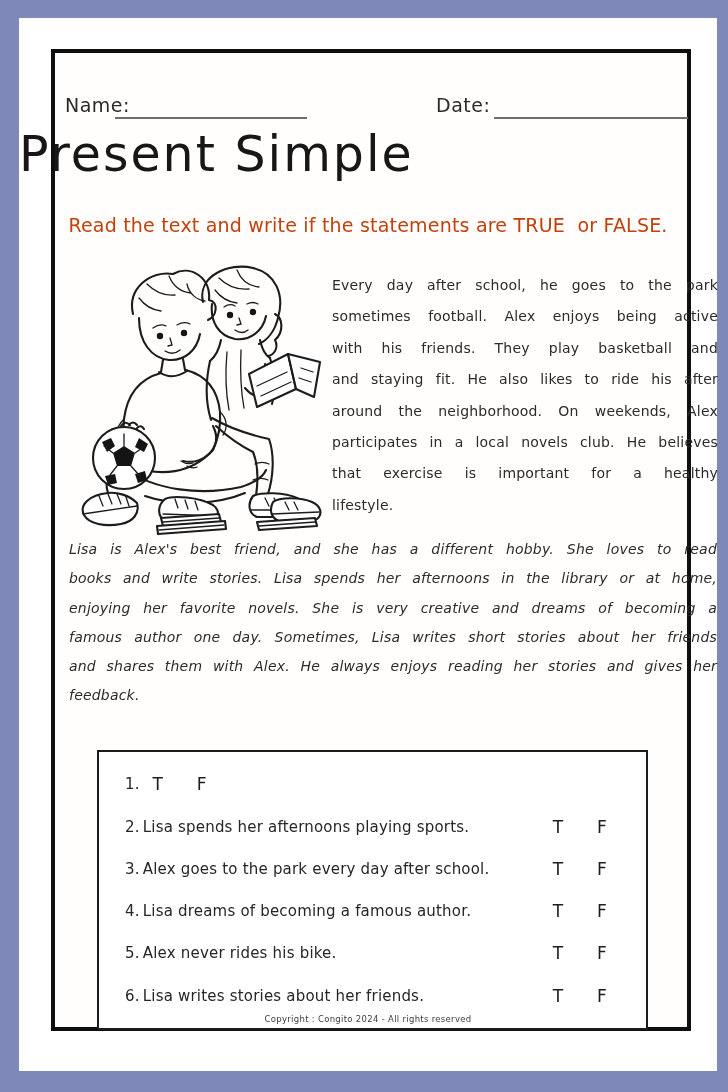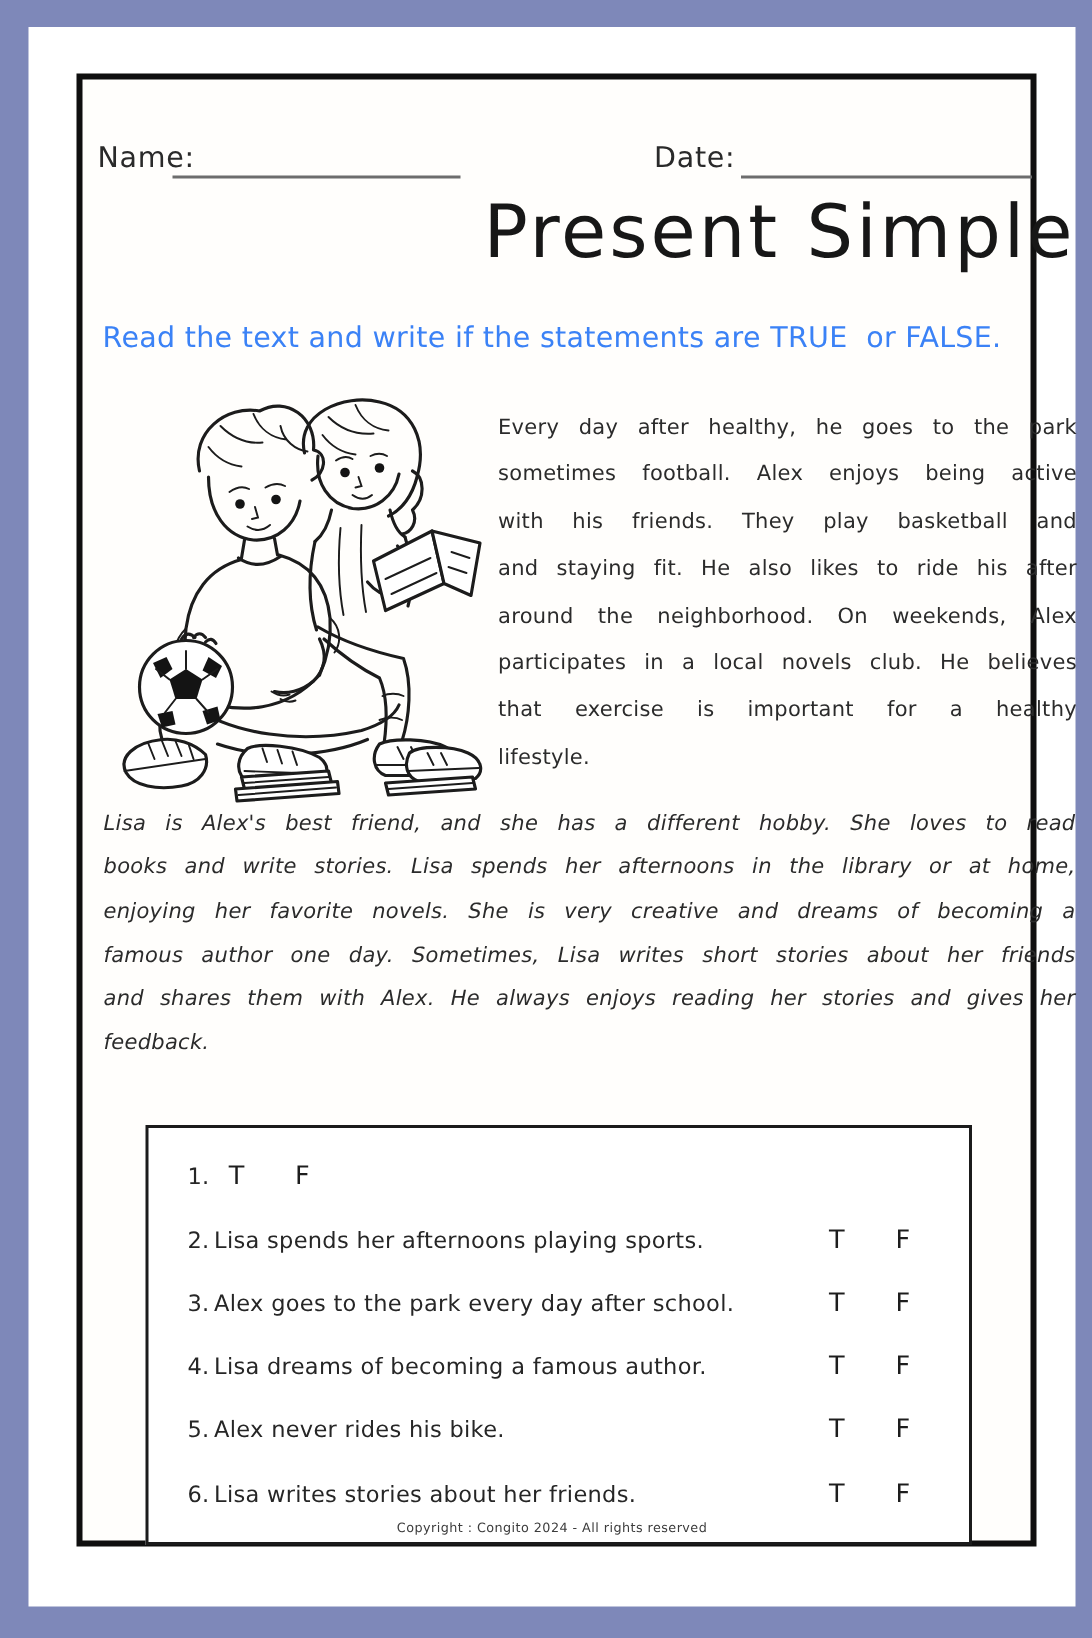--- a/index.html
+++ b/index.html
@@ -18,26 +18,26 @@
     border:4px solid #0f0f0f;background:#fffefc;
   }
   
   .hdr-label{position:absolute;font-size:19px;letter-spacing:.5px;color:#2a2a2a;}
   .name-label{left:46px;top:76px;}
   .date-label{left:417px;top:76px;}
   .write-line{position:absolute;height:0;border-bottom:2px solid #6d6d6d;}
   .name-line{left:96px;top:99px;width:192px;}
   .date-line{left:475px;top:99px;width:194px;}
   .title{
-    position:absolute;left:0;right:0;top:108px;text-align:right;
+    position:absolute;left:0;right:0;top:108px;text-align:left;
     font-size:49px;font-weight:400;letter-spacing:2px;color:#171717;
   }
   .instruction{
     position:absolute;left:40px;right:40px;top:196px;text-align:center;
-    font-size:19px;letter-spacing:.2px;color:#3b82f6;white-space:pre;
+    font-size:19px;letter-spacing:.2px;color:#c2410c;white-space:pre;
   }
   
   .illus{position:absolute;left:50px;top:238px;width:254px;height:282px;}
   
   .para{position:absolute;font-size:14px;letter-spacing:.2px;color:#2b2b2b;}
   .para .tline{text-align:justify;text-align-last:justify;}
   .para .tline.final{text-align-last:left;}
   .para1{left:313px;top:252px;width:386px;}
   .para1 .tline{line-height:31.4px;height:31.4px;}
   .para2{left:50px;top:517px;width:648px;}
@@ -160,21 +160,21 @@
         <path class="wh" d="M88,270 L156,265 L157,273 L89,278 Z"></path>
         <path class="thin" d="M94,266 L150,262 M90,274 L155,269"></path>
       </g>
       <g>
         <path class="wh" d="M188,266 L246,262 L248,270 L190,274 Z"></path>
         <path class="thin" d="M190,270 L246,266"></path>
       </g>
     </svg>
 
     <div class="para para1">
-        <div class="tline">Every day after healthy, he goes to the park</div>
+        <div class="tline">Every day after school, he goes to the park</div>
         <div class="tline">sometimes football. Alex enjoys being active</div>
         <div class="tline">with his friends. They play basketball and</div>
         <div class="tline">and staying fit. He also likes to ride his after</div>
         <div class="tline">around the neighborhood. On weekends, Alex</div>
         <div class="tline">participates in a local novels club. He believes</div>
         <div class="tline">that exercise is important for a healthy</div>
         <div class="tline final">lifestyle.</div>
       </div>
     <div class="para para2">
         <div class="tline">Lisa is Alex's best friend, and she has a different hobby. She loves to read</div>

